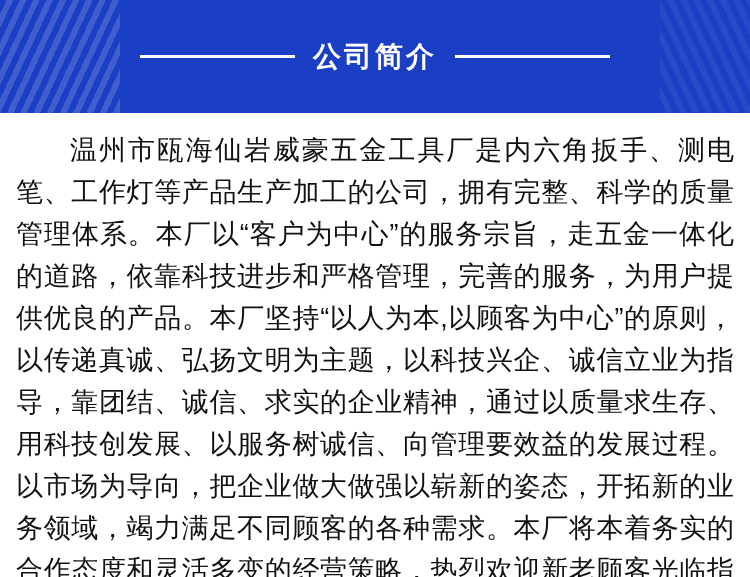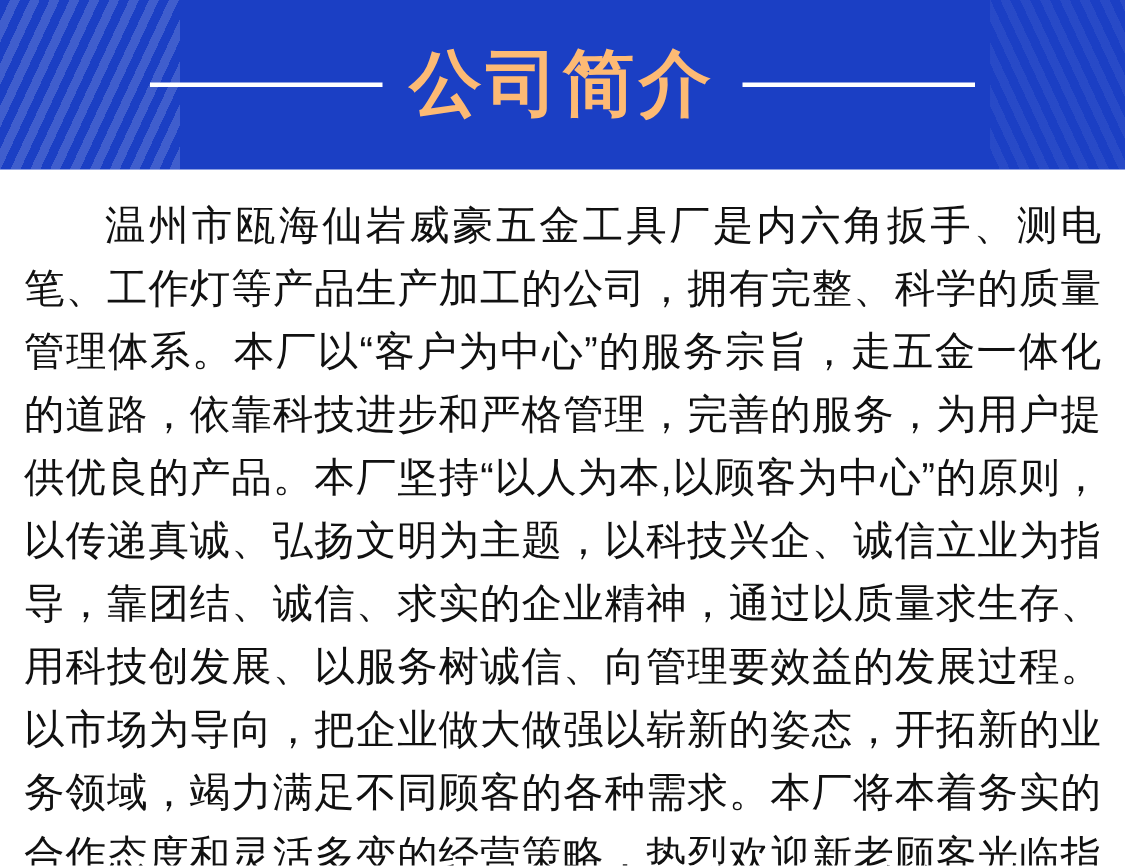--- a/index.html
+++ b/index.html
@@ -66,22 +66,22 @@
     justify-content: center;
     gap: 18px;
   }
   .rule {
     height: 3px;
     background: #ffffff;
     width: 155px;
     flex: 0 0 auto;
   }
   .banner-title {
-    color: #fdba74;
-    font-size: 48px;
+    color: #ffffff;
+    font-size: 28px;
     font-weight: bold;
     letter-spacing: 3px;
     line-height: 1;
     white-space: nowrap;
     font-family: "Liberation Sans", sans-serif;
   }
   
   .content {
     box-sizing: border-box;
     width: 750px;

